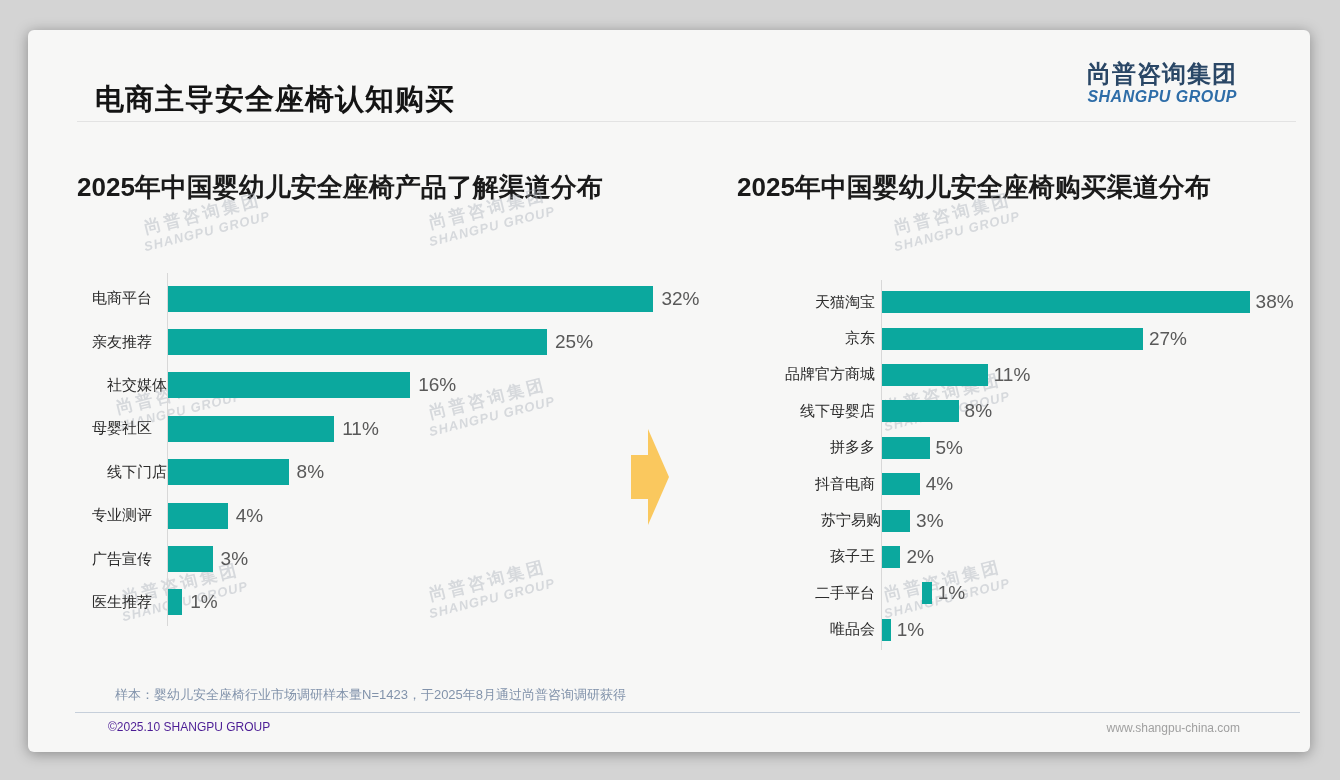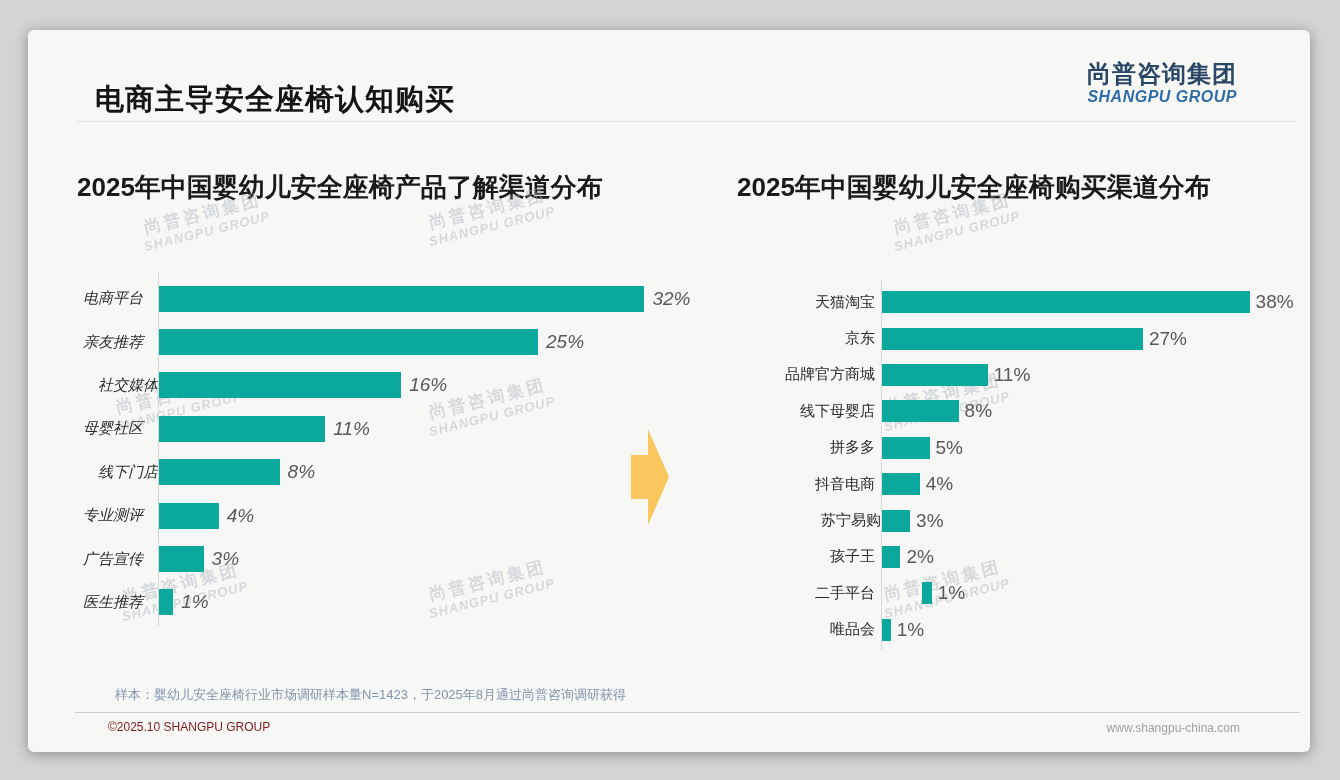--- a/index.html
+++ b/index.html
@@ -41,41 +41,41 @@
   .wm{
     position:absolute;z-index:1;transform:rotate(-14deg);
     color:#aab0ba;opacity:0.42;text-align:center;line-height:1.25;
     pointer-events:none;white-space:nowrap;
   }
   .wm .l1{font-size:17px;font-weight:bold;letter-spacing:3px;}
   .wm .l2{font-size:13px;font-weight:bold;font-style:italic;letter-spacing:1px;}
   
   .sample-note{position:absolute;left:87px;top:656px;font-size:13px;color:#8293ab;white-space:nowrap;z-index:2;}
   .footer-divider{position:absolute;left:47px;right:10px;top:682px;height:1px;background:#c6cfda;}
-  .copyright{position:absolute;left:80px;top:690px;font-size:12px;color:#7f1d1d;white-space:nowrap;}
+  .copyright{position:absolute;left:80px;top:690px;font-size:12px;color:#4c1d95;white-space:nowrap;}
   .website{position:absolute;right:70px;top:691px;font-size:12px;color:#a0a0a0;white-space:nowrap;}
 </style>
 </head>
 <body>
 
 <div class="card">
 
   <div class="page-title">电商主导安全座椅认知购买</div>
 
   <div class="logo">
     <div class="logo-cn">尚普咨询集团</div>
     <div class="logo-en">SHANGPU GROUP</div>
   </div>
 
   <div class="header-divider"></div>
 
   <div class="chart-title left">2025年中国婴幼儿安全座椅产品了解渠道分布</div>
   <div class="chart-title right">2025年中国婴幼儿安全座椅购买渠道分布</div>
 
-  <div class="chart" style="left: 55px; top: 247px; width: 640px; font-style: italic;">
+  <div class="chart" style="left: 64px; top: 247px; width: 640px;">
       <div class="axis" style="left: 75px;"></div>
       <div class="crow" style="height: 43.4px;">
         <div class="clab" style="width: 75px; padding-right: 15px;">电商平台</div>
         <div class="cplot">
           <div class="cbar" style="width: 486.4px; height: 26px; background: rgb(11, 168, 158);"></div>
           <div class="cval" style="margin-left: 8px;">32%</div>
         </div>
       </div>
       <div class="crow" style="height: 43.4px;">
         <div class="clab" style="width: 75px; padding-right: 15px;">亲友推荐</div>

